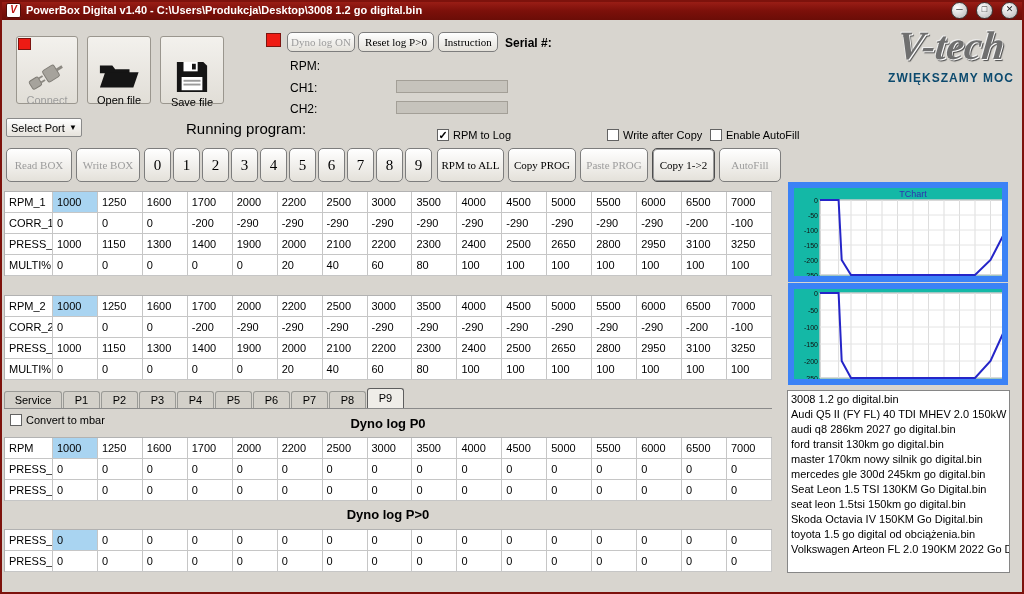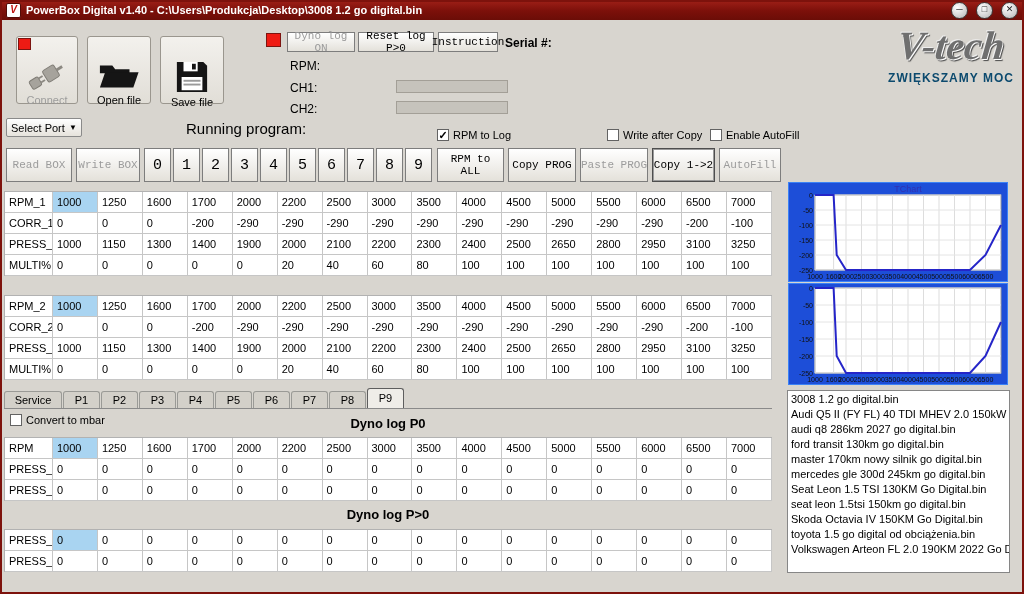--- a/index.html
+++ b/index.html
@@ -9,22 +9,22 @@
   .frame{position:absolute;inset:0;border:2px solid #7d120c;pointer-events:none;z-index:60}
   
   .titlebar{position:absolute;left:0;top:0;width:1024px;height:20px;box-sizing:border-box;
     background:linear-gradient(180deg,#a02018,#7c100a 55%,#6b0d07);display:flex;align-items:center;gap:5px;padding:0 6px;z-index:55}
   .title-icon{width:13px;height:13px;background:#fff;border:1px solid #520b07;border-radius:2px;
     color:#c01410;font-weight:bold;font-style:italic;font-size:10px;line-height:12px;text-align:center}
   .title-text{color:#fff;font-size:11px;font-weight:bold;flex:1;white-space:nowrap;overflow:hidden}
   .win-btn{width:15px;height:15px;border-radius:50%;background:radial-gradient(circle at 35% 30%,#ffffff,#b4b4b4);
     border:1px solid #3c3c3c;color:#222;font-size:9px;line-height:13px;text-align:center;margin-left:3px}
   
-  .btn{box-sizing:border-box;border:1px solid #7d7d7d;border-radius:0;
-    background:linear-gradient(180deg,#ffffff,#e4e1da);font-family:Liberation Mono, monospace;font-size:11px;color:#000;
+  .btn{box-sizing:border-box;border:1px solid #7d7d7d;border-radius:5px;
+    background:linear-gradient(180deg,#ffffff,#e4e1da);font-family:Liberation Serif, serif;font-size:11px;color:#000;
     display:flex;align-items:center;justify-content:center;text-align:center}
   .btn.disabled{color:#9c9c9c}
   .btn.default{border:1px solid #4e4e4e;box-shadow:inset 0 0 0 1px #9a9a9a}
   .digit{font-size:15px}
   .bigbtn{box-sizing:border-box;display:flex;flex-direction:column;align-items:center;justify-content:space-between;
     padding:23px 2px 5px;background:linear-gradient(180deg,#f3f1ed,#e1ded7);border:1px solid #9a968e;border-radius:3px}
   .bigbtn .lbl{font-size:11px}
   .indicator{background:#ee1b14;border:1px solid #7c1410;box-sizing:border-box}
   .gray-box{background:#c6c3bc;border:1px solid #a39f97;box-sizing:border-box}
   .select{display:flex;justify-content:space-between;align-items:center;box-sizing:border-box;
@@ -40,21 +40,21 @@
   .tlabel{width:48px}
   .tcell.hl{background:#a9d4f1}
   
   .tabs{display:flex;align-items:flex-end;height:20px;border-bottom:1px solid #8a8a8a;box-sizing:border-box}
   .tab{box-sizing:border-box;width:37px;height:17px;line-height:16px;text-align:center;background:#d3d0c9;
     border:1px solid #9a9a96;border-bottom:none;border-radius:3px 3px 0 0;margin-right:1px;font-size:11px}
   .tab:first-child{width:58px}
   .tab.active{height:20px;line-height:19px;background:#efede8;border-color:#5e5e5e}
   .dyno-title{position:absolute;width:768px;text-align:center;font-weight:bold;font-size:13px}
   
-  .chartpanel{background:#1d4ed8;border:1px solid #3b82f6;box-sizing:border-box;overflow:hidden}
+  .chartpanel{background:#14b8a6;border:6px solid #3b82f6;box-sizing:border-box;overflow:hidden}
   .filelist{background:#fff;border:1px solid #868686;box-sizing:border-box;overflow:hidden;padding:1px 0 0 3px}
   .fitem{height:15px;line-height:15px;white-space:nowrap;font-size:11px}
   .logo{position:absolute;left:888px;top:24px;width:126px;text-align:center}
   .logo-brand{font-family:"Liberation Serif",serif;font-style:italic;font-weight:bold;font-size:40px;line-height:44px;
     color:#6f6f6f;transform:skewX(-6deg);text-shadow:1px 1px 0 #fdfdfd,2px 2px 1px #4c4c4c,-1px -1px 0 #efefef}
   .logo-tag{font-size:12px;font-weight:bold;letter-spacing:1px;color:#0c4a6e;margin-top:3px}
   .small-lbl{font-size:12px}
   .bold-lbl{font-size:12px;font-weight:bold}
   .runprog{font-size:15px}
 </style>

